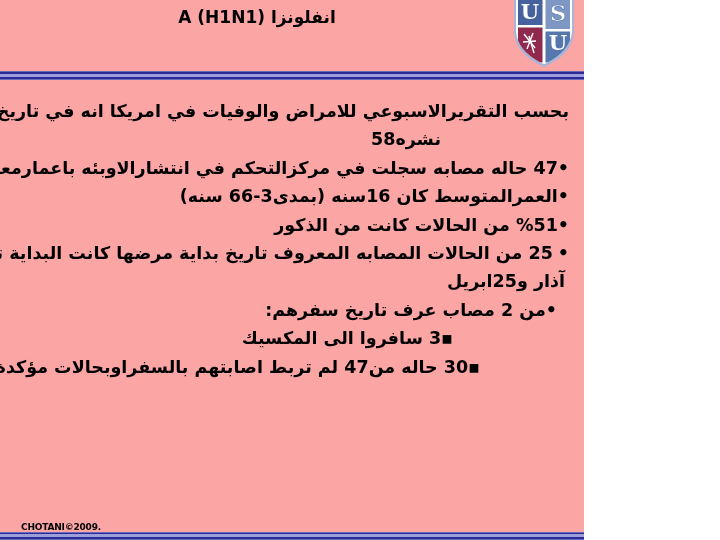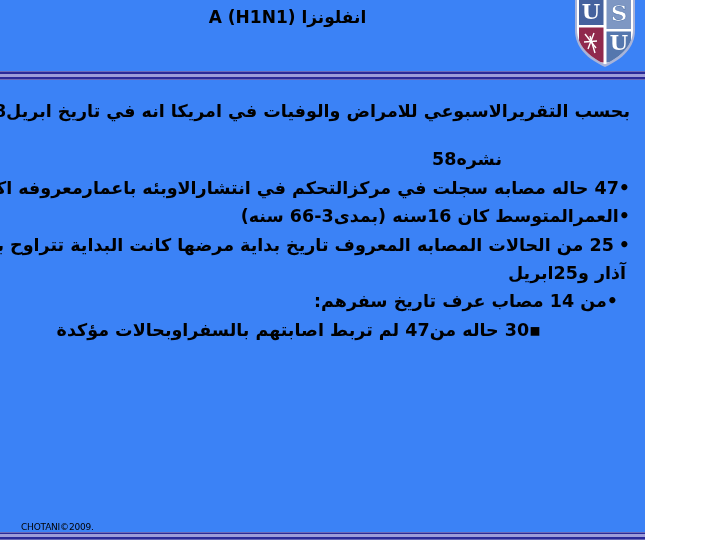--- a/index.html
+++ b/index.html
@@ -1,19 +1,19 @@
 <!DOCTYPE html>
 <html lang="ar"><head>
 <meta charset="utf-8">
 <style>
   html,body{margin:0;padding:0;}
   .slide{
     position:relative;
-    width:645px;height:540px;
-    background:#3b82f6;
+    width:584px;height:540px;
+    background:#fca5a5;
     overflow:hidden;
     font-family:"DejaVu Sans",sans-serif;
     color:#000;
   }
   
   .titles{
     position:absolute;top:4px;left:10px;right:80px;
     text-align:center;font-weight:bold;direction:rtl;
   }
   .title-line{font-size:17px;line-height:27px;white-space:nowrap;}
@@ -33,25 +33,25 @@
     direction:rtl;text-align:right;
     font-weight:bold;font-size:17.5px;
   }
   .ln{line-height:28.4px;white-space:nowrap;}
   .blt{display:inline;}
   .gap{margin-left:5px;}
   .pr4{padding-right:4px;}
   .pr12{padding-right:12px;}
   .pr89{padding-right:89px;}
   .pr116{padding-right:116px;}
-  .pr128{padding-right:128px;margin-top:20px;}
+  .pr128{padding-right:128px;}
   
   .copyright{
     position:absolute;left:21px;bottom:8px;
-    font-size:9px;font-weight:400;letter-spacing:-0.2px;
+    font-size:9px;font-weight:700;letter-spacing:-0.2px;
   }
   .bottom-bar{
     position:absolute;bottom:0;left:0;width:720px;height:8px;
     background:linear-gradient(to bottom,
       #6a6ab8 0px,#6a6ab8 1px,
       #2a2a99 1px,#2a2a99 2.5px,
       #9d9dd9 2.5px,#9d9dd9 5.5px,
       #2a2a99 5.5px,#2a2a99 7px,
       #6a6ab8 7px,#6a6ab8 8px);
   }
@@ -90,22 +90,24 @@
     </g>
   </svg>
 
   <div class="rule"></div>
 
   <div class="body">
     <div class="ln"><span class="blt"></span><span>بحسب التقريرالاسبوعي للامراض والوفيات في امريكا انه في تاريخ ابريل28؛2009/</span></div>
     <div class="ln pr128"><span class="blt"></span><span>نشره58</span></div>
     <div class="ln"><span class="blt">•</span><span>47 حاله مصابه سجلت في مركزالتحكم في انتشارالاوبئه باعمارمعروفه اكثر من 65</span></div>
     <div class="ln"><span class="blt">•</span><span>العمرالمتوسط كان 16سنه (بمدى3-66 سنه)</span></div>
+    <div class="ln"><span class="blt">•</span><span>؜51% من الحالات كانت من الذكور</span></div>
     <div class="ln"><span class="blt gap">•</span><span>25 من الحالات المصابه المعروف تاريخ بداية مرضها كانت البداية تتراوح بين 28</span></div>
     <div class="ln pr4"><span class="blt"></span><span>آذار و25ابريل</span></div>
-    <div class="ln pr12"><span class="blt">•</span><span>من 14 مصاب عرف تاريخ سفرهم:</span></div>
+    <div class="ln pr12"><span class="blt">•</span><span>من 2 مصاب عرف تاريخ سفرهم:</span></div>
+    <div class="ln pr116"><span class="blt">▪</span><span>3 سافروا الى المكسيك</span></div>
     <div class="ln pr89"><span class="blt">▪</span><span>30 حاله من47 لم تربط اصابتهم بالسفراوبحالات مؤكدة</span></div>
   </div>
 
   <div class="copyright">CHOTANI©2009.</div>
   <div class="bottom-bar"></div>
 
 </div>
 
 </body></html>

